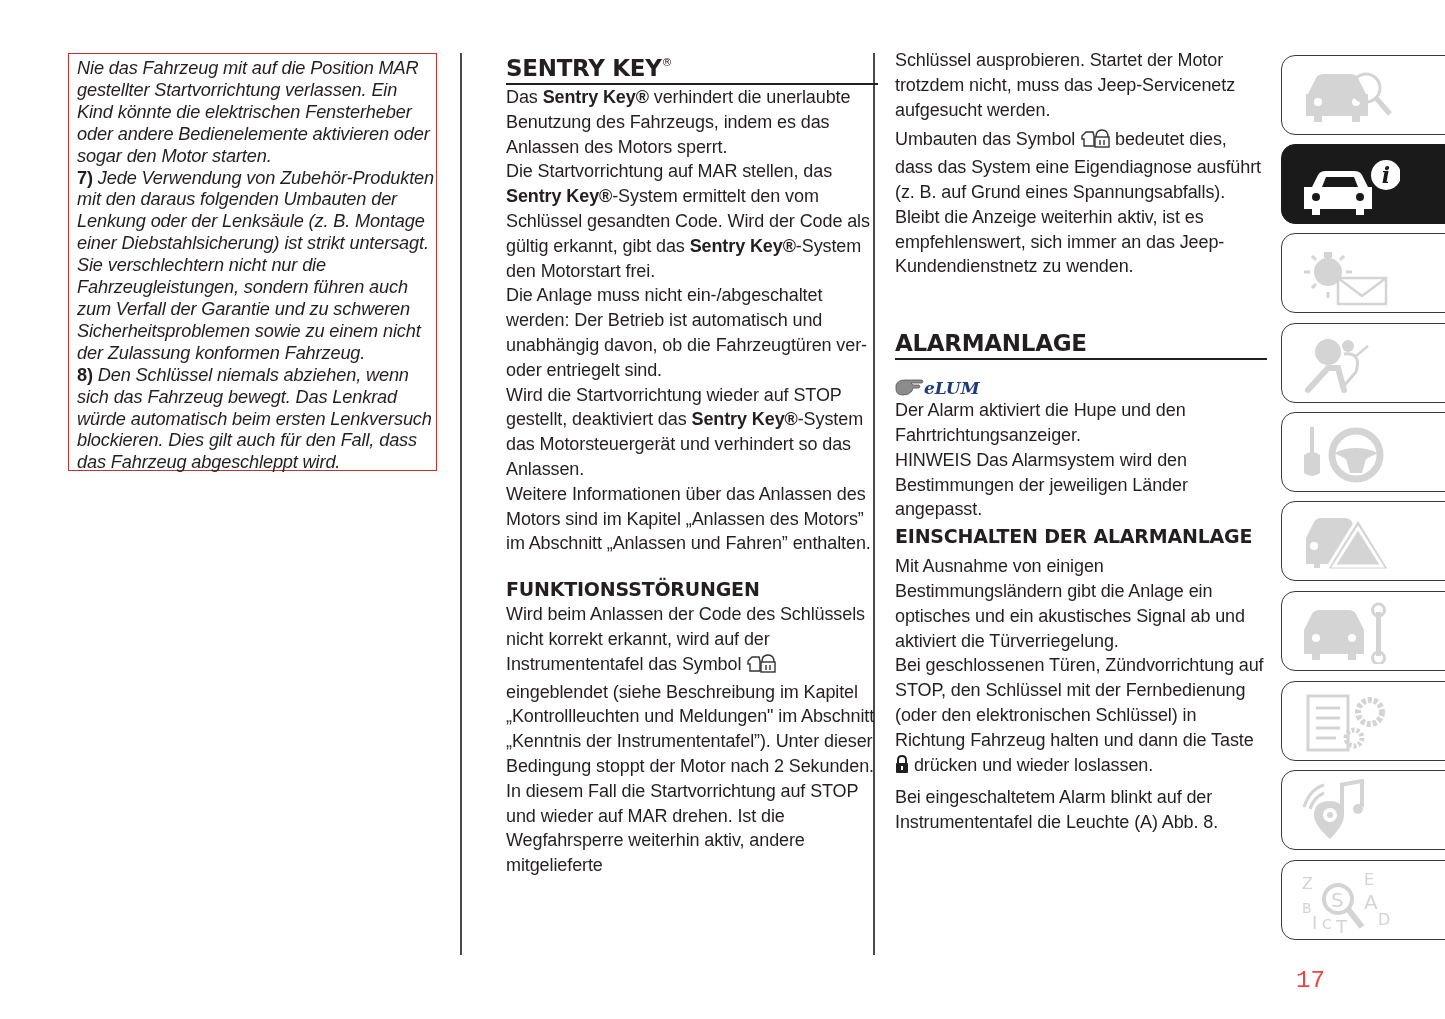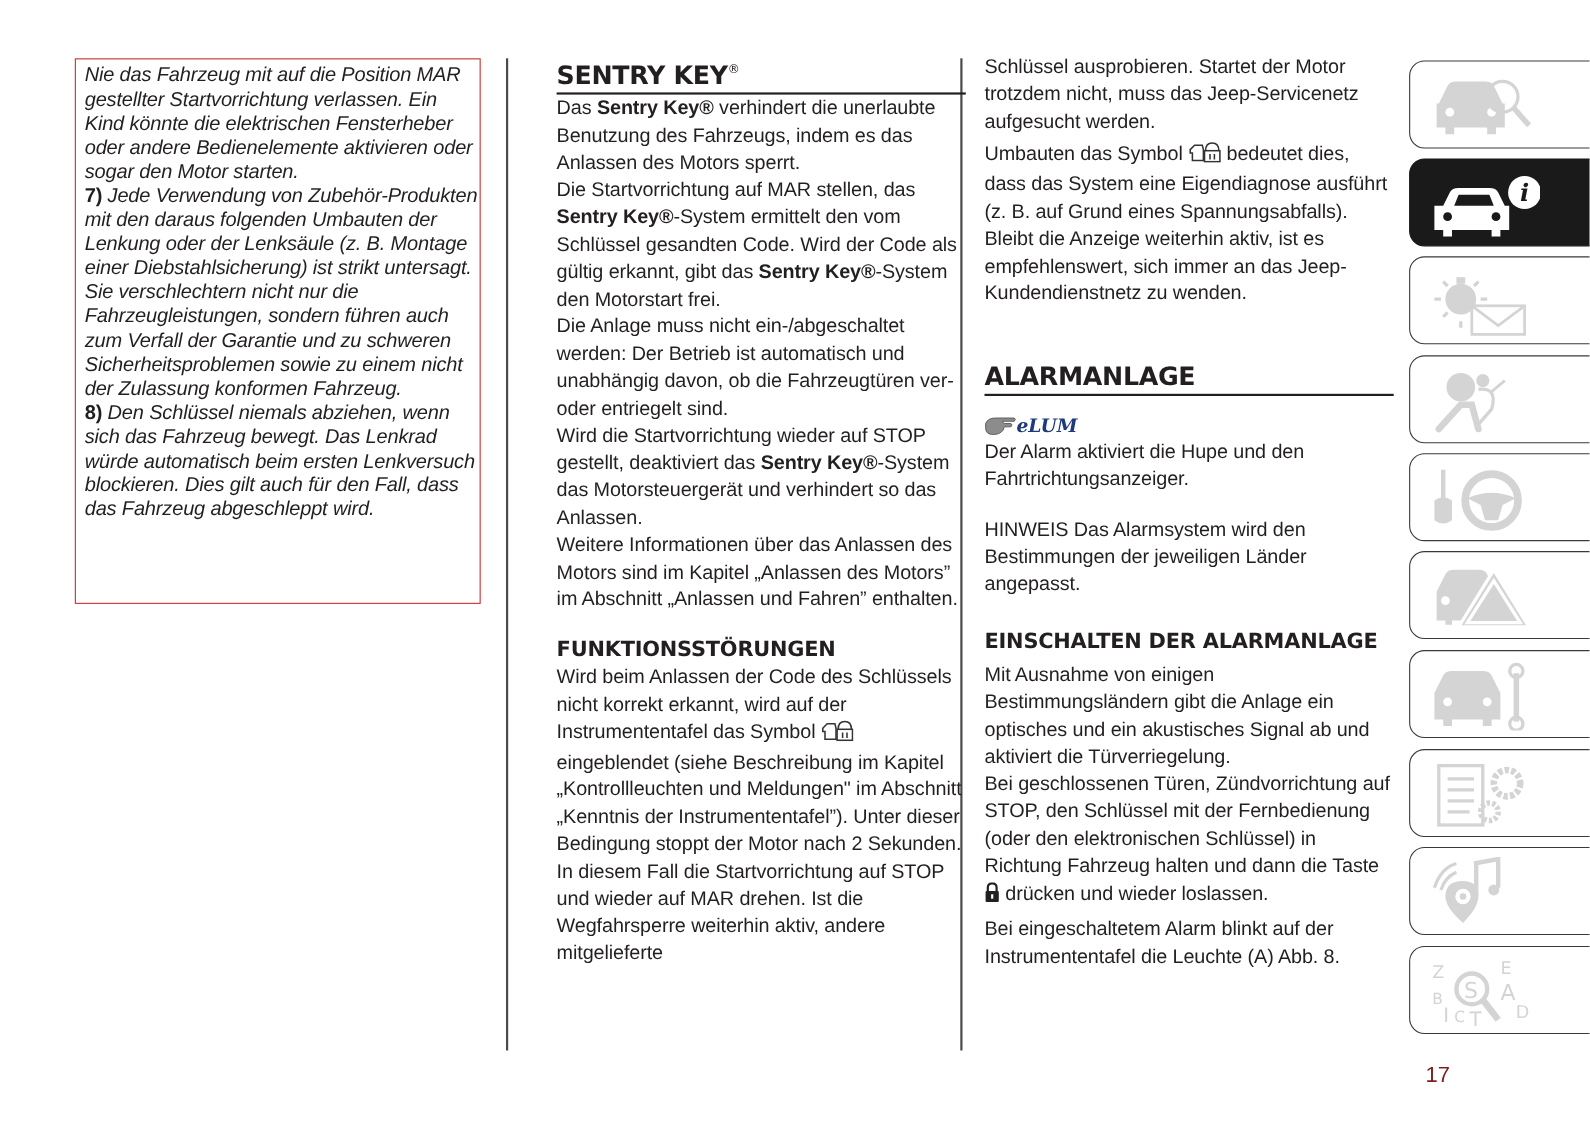--- a/index.html
+++ b/index.html
@@ -1,46 +1,46 @@
 <!DOCTYPE html>
 <html><head>
 <meta charset="utf-8">
 <style>
   html, body { margin:0; padding:0; background:#ffffff; }
   body { width:1445px; height:1019px; position:relative; overflow:hidden;
          font-family:"Liberation Sans", sans-serif; color:#231f20; }
   .col { position:absolute; }
   .p { margin:0; font-size:18px; line-height:24.8px; letter-spacing:-0.1px; color:#231f20; }
   .gap { margin-top:5px; }
-  .gap2 { margin-top:21px; }
+  .gap2 { margin-top:0; }
   b { font-weight:bold; }
 
   
-  #warnbox { left:68px; top:53px; width:369px; height:496px; border:1.5px solid #c8302e; box-sizing:border-box; padding:4px 0 0 8px; }
+  #warnbox { left:68px; top:53px; width:369px; height:418px; border:1.5px solid #c8302e; box-sizing:border-box; padding:4px 0 0 8px; }
   #warnbox .p { font-style:italic; font-size:18.2px; line-height:21.9px; letter-spacing:-0.15px; }
   #warnbox .p b { font-style:normal; }
 
   .divider { position:absolute; width:1.5px; background:#4a4a4a; top:53px; height:902px; }
 
   h2.sec { margin:0; font-family:"DejaVu Sans", sans-serif; font-weight:bold; font-size:23px; letter-spacing:-0.3px;
            line-height:26px; border-bottom:2px solid #231f20; padding-bottom:2px; color:#231f20; }
   h2.sec sup { font-size:11px; vertical-align:10px; font-weight:normal; }
   h3.sub { margin:0; font-family:"DejaVu Sans", sans-serif; font-weight:bold; font-size:19px; line-height:26px; letter-spacing:-0.2px; color:#231f20; }
 
   #col2 { left:506px; top:50px; width:372px; }
   #col3 { left:895px; top:48px; width:372px; }
 
   .inline-icon { display:inline-block; vertical-align:-3px; }
 
   
   .tab { position:absolute; left:1281px; width:180px; height:80px; border:1.5px solid #3a3a3a; border-radius:14px;
          box-sizing:border-box; background:#fff; }
   .tab.active { background:#1a1a1a; border-color:#1a1a1a; }
   .tab svg { position:absolute; left:18px; top:8px; }
-  #pagenum { position:absolute; left:1296px; top:967px; font-size:20px; color:#7f1d1d; }
+  #pagenum { position:absolute; left:1296px; top:967px; font-size:24px; color:#ef4444;font-family:Liberation Mono, monospace; }
 </style>
 </head>
 <body>
 
 <div id="warnbox" class="col">
   <p class="p">
     <span>Nie das Fahrzeug mit auf die Position MAR gestellter Startvorrichtung verlassen. Ein Kind könnte die elektrischen Fensterheber oder andere Bedienelemente aktivieren oder sogar den Motor starten.</span><br>
     <b>7)</b><span> Jede Verwendung von Zubehör-Produkten mit den daraus folgenden Umbauten der Lenkung oder der Lenksäule (z. B. Montage einer Diebstahlsicherung) ist strikt untersagt. Sie verschlechtern nicht nur die Fahrzeugleistungen, sondern führen auch zum Verfall der Garantie und zu schweren Sicherheitsproblemen sowie zu einem nicht der Zulassung konformen Fahrzeug.</span><br>
     <b>8)</b><span> Den Schlüssel niemals abziehen, wenn sich das Fahrzeug bewegt. Das Lenkrad würde automatisch beim ersten Lenkversuch blockieren. Dies gilt auch für den Fall, dass das Fahrzeug abgeschleppt wird.</span>
   </p>
@@ -80,21 +80,21 @@
   <h2 class="sec" style="margin-top:51px;">ALARMANLAGE</h2>
   <div style="margin-top:10px; height:28px; display:flex; align-items:flex-end;">
     <svg width="30" height="22" viewBox="0 0 30 22">
         <path d="M1 9 Q3 4 10 4 L27 4 Q29 5 27 7 L16 7 L18 9 L24 9 Q26 10 24 12 L18 12 L17 15 Q14 19 8 19 Q1 19 1 13 Z" fill="#8c8c8c" stroke="#555" stroke-width="0.8"></path>
       </svg>
     <span style="font-family:'DejaVu Serif', serif; font-style:italic; font-weight:bold; color:#1f3a7a; font-size:17px; margin-left:-1px;">eLUM</span>
   </div>
   <p class="p">Der Alarm aktiviert die Hupe und den Fahrtrichtungsanzeiger.</p>
   <p class="p gap2">HINWEIS Das Alarmsystem wird den Bestimmungen der jeweiligen Länder angepasst.</p>
 
-  <h3 class="sub" style="margin-top:27px;">EINSCHALTEN DER ALARMANLAGE</h3>
+  <h3 class="sub" style="margin-top:1px;">EINSCHALTEN DER ALARMANLAGE</h3>
   <p class="p gap">Mit Ausnahme von einigen Bestimmungsländern gibt die Anlage ein optisches und ein akustisches Signal ab und aktiviert die Türverriegelung.</p>
   <p class="p"><span>Bei geschlossenen Türen, Zündvorrichtung auf STOP, den Schlüssel mit der Fernbedienung (oder den elektronischen Schlüssel) in Richtung Fahrzeug halten und dann die Taste </span><span class="inline-icon"><svg width="14" height="19" viewBox="0 0 14 19">
           <path d="M3 8 L3 5 Q3 1 7 1 Q11 1 11 5 L11 8" fill="none" stroke="#231f20" stroke-width="2"></path>
           <rect x="1" y="8" width="12" height="10" rx="1" fill="#231f20"></rect>
           <rect x="6" y="11" width="2" height="4" fill="#fff"></rect>
         </svg></span><span> drücken und wieder loslassen.</span></p>
   <p class="p gap">Bei eingeschaltetem Alarm blinkt auf der Instrumententafel die Leuchte (A) Abb. 8.</p>
 </div>
 
 <div class="tab" style="top:55px;">

